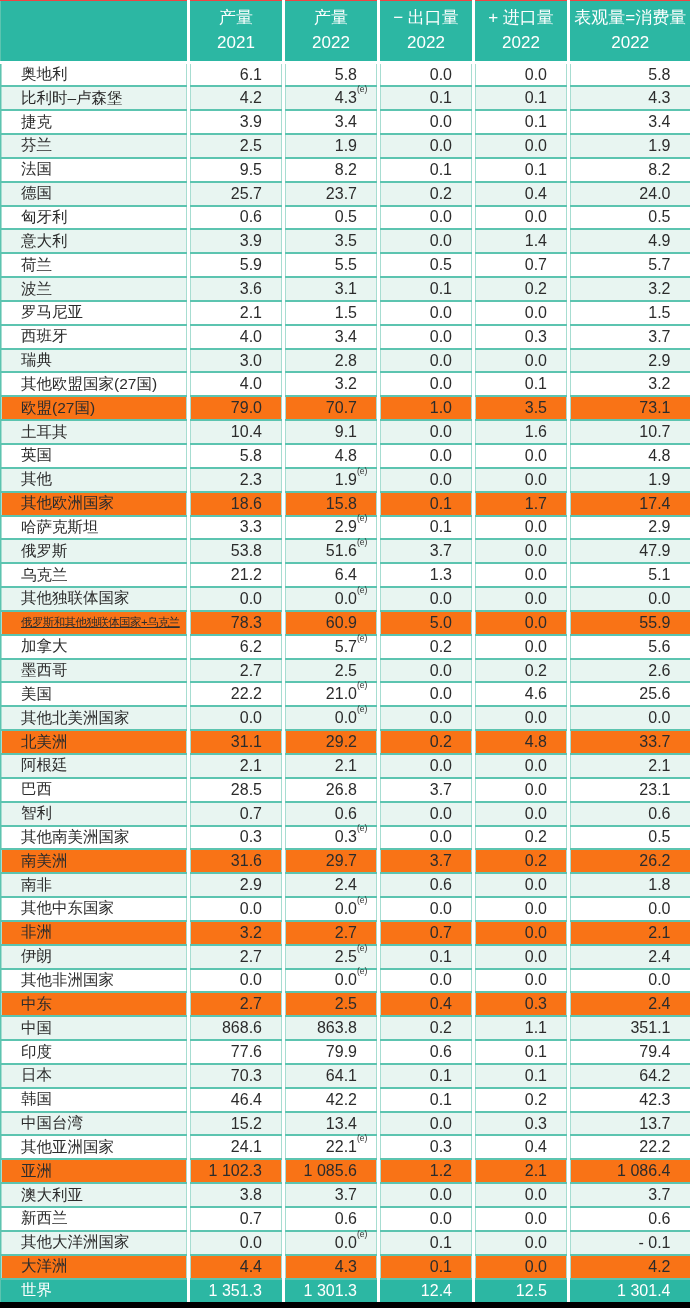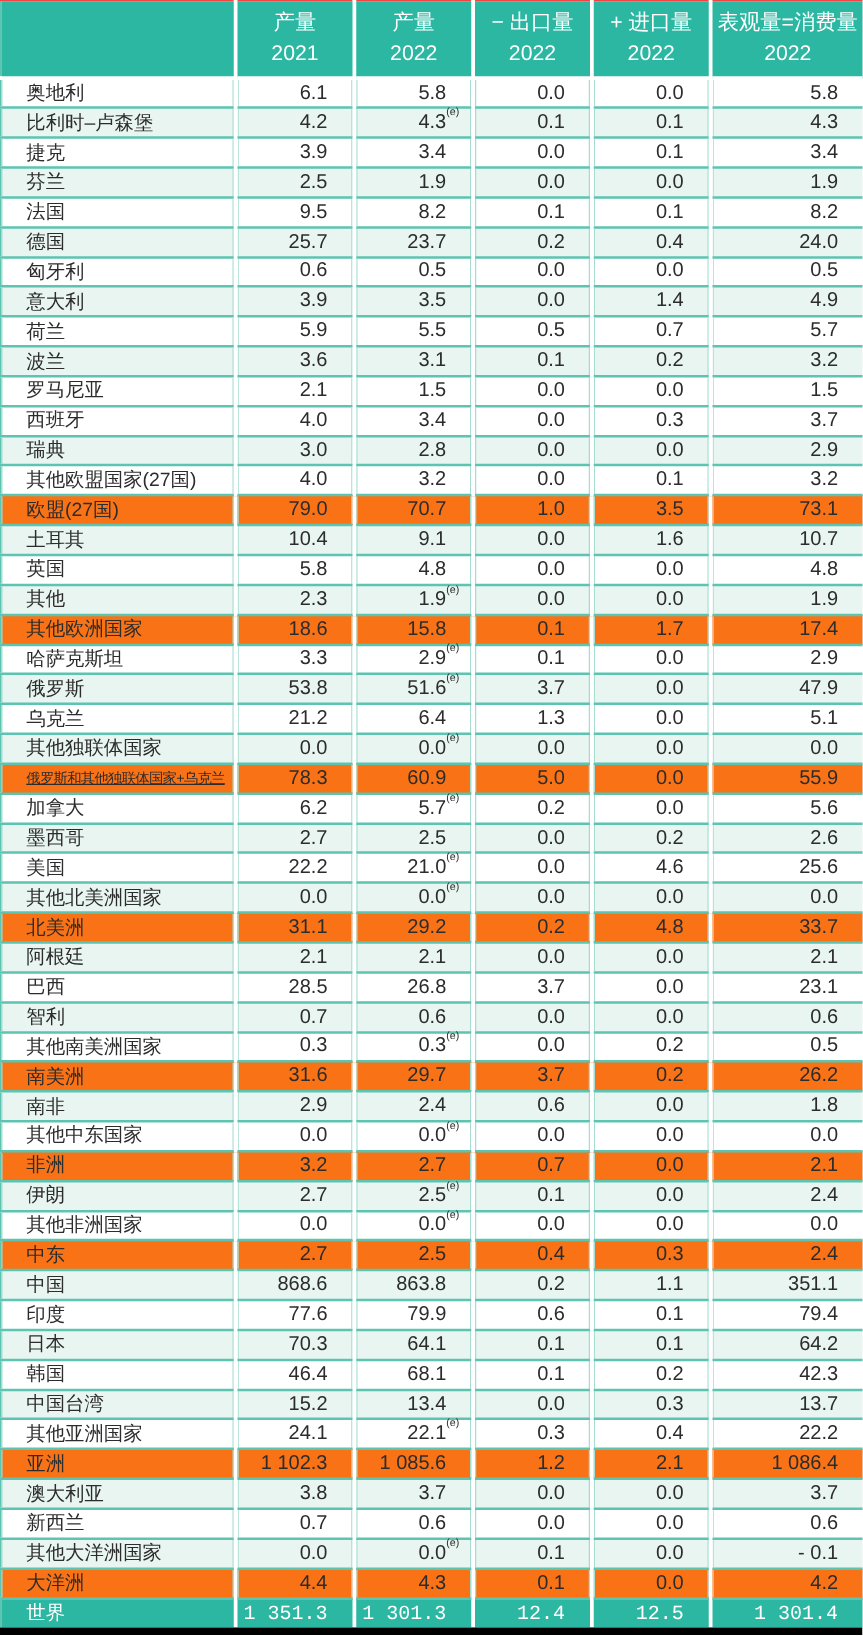--- a/index.html
+++ b/index.html
@@ -14,21 +14,21 @@
   th:last-child{border-right:none;}
   th .hl{display:block;}
   tbody tr{height:23.85px;}
   td{font-size:16px;padding:0;vertical-align:middle;border-right:3px solid #fff;border-bottom:2px solid #5cc4b0;box-shadow:inset 1px 0 0 #a7ddd1, inset -1px 0 0 #a7ddd1;overflow:visible;white-space:nowrap;}
   td:last-child{border-right:none;box-shadow:inset 1px 0 0 #a7ddd1;}
   td.name{text-align:left;padding-left:20px;font-size:15.5px;}
   td.num{text-align:right;padding-right:20px;}
   tr.white td{background:#ffffff;}
   tr.light td{background:#e8f5f1;}
   tr.sum td{background:#f97316;}
-  tr.world td{background:#2cb7a3;color:#fff;border-bottom:none;box-shadow:none;font-family:Liberation Mono, monospace;}
+  tr.world td{background:#2cb7a3;color:#fff;border-bottom:none;box-shadow:none;}
   tr.condensed td.name{font-size:11.5px;letter-spacing:-0.6px;text-decoration:underline;}
   .v{position:relative;display:inline-block;}
   sup.e{position:absolute;left:100%;top:-5px;font-size:8.5px;letter-spacing:0;}
   .blackbar{width:690px;height:6px;background:#000;margin-top:0;}
 </style>
 </head>
 <body>
 
 <div class="wrap">
   <table>
@@ -406,21 +406,21 @@
           <td class="name">日本</td>
           <td class="num"><span class="v">70.3</span></td>
           <td class="num"><span class="v">64.1</span></td>
           <td class="num"><span class="v">0.1</span></td>
           <td class="num"><span class="v">0.1</span></td>
           <td class="num"><span class="v">64.2</span></td>
         </tr>
         <tr class="white">
           <td class="name">韩国</td>
           <td class="num"><span class="v">46.4</span></td>
-          <td class="num"><span class="v">68.1</span></td>
+          <td class="num"><span class="v">42.2</span></td>
           <td class="num"><span class="v">0.1</span></td>
           <td class="num"><span class="v">0.2</span></td>
           <td class="num"><span class="v">42.3</span></td>
         </tr>
         <tr class="light">
           <td class="name">中国台湾</td>
           <td class="num"><span class="v">15.2</span></td>
           <td class="num"><span class="v">13.4</span></td>
           <td class="num"><span class="v">0.0</span></td>
           <td class="num"><span class="v">0.3</span></td>

